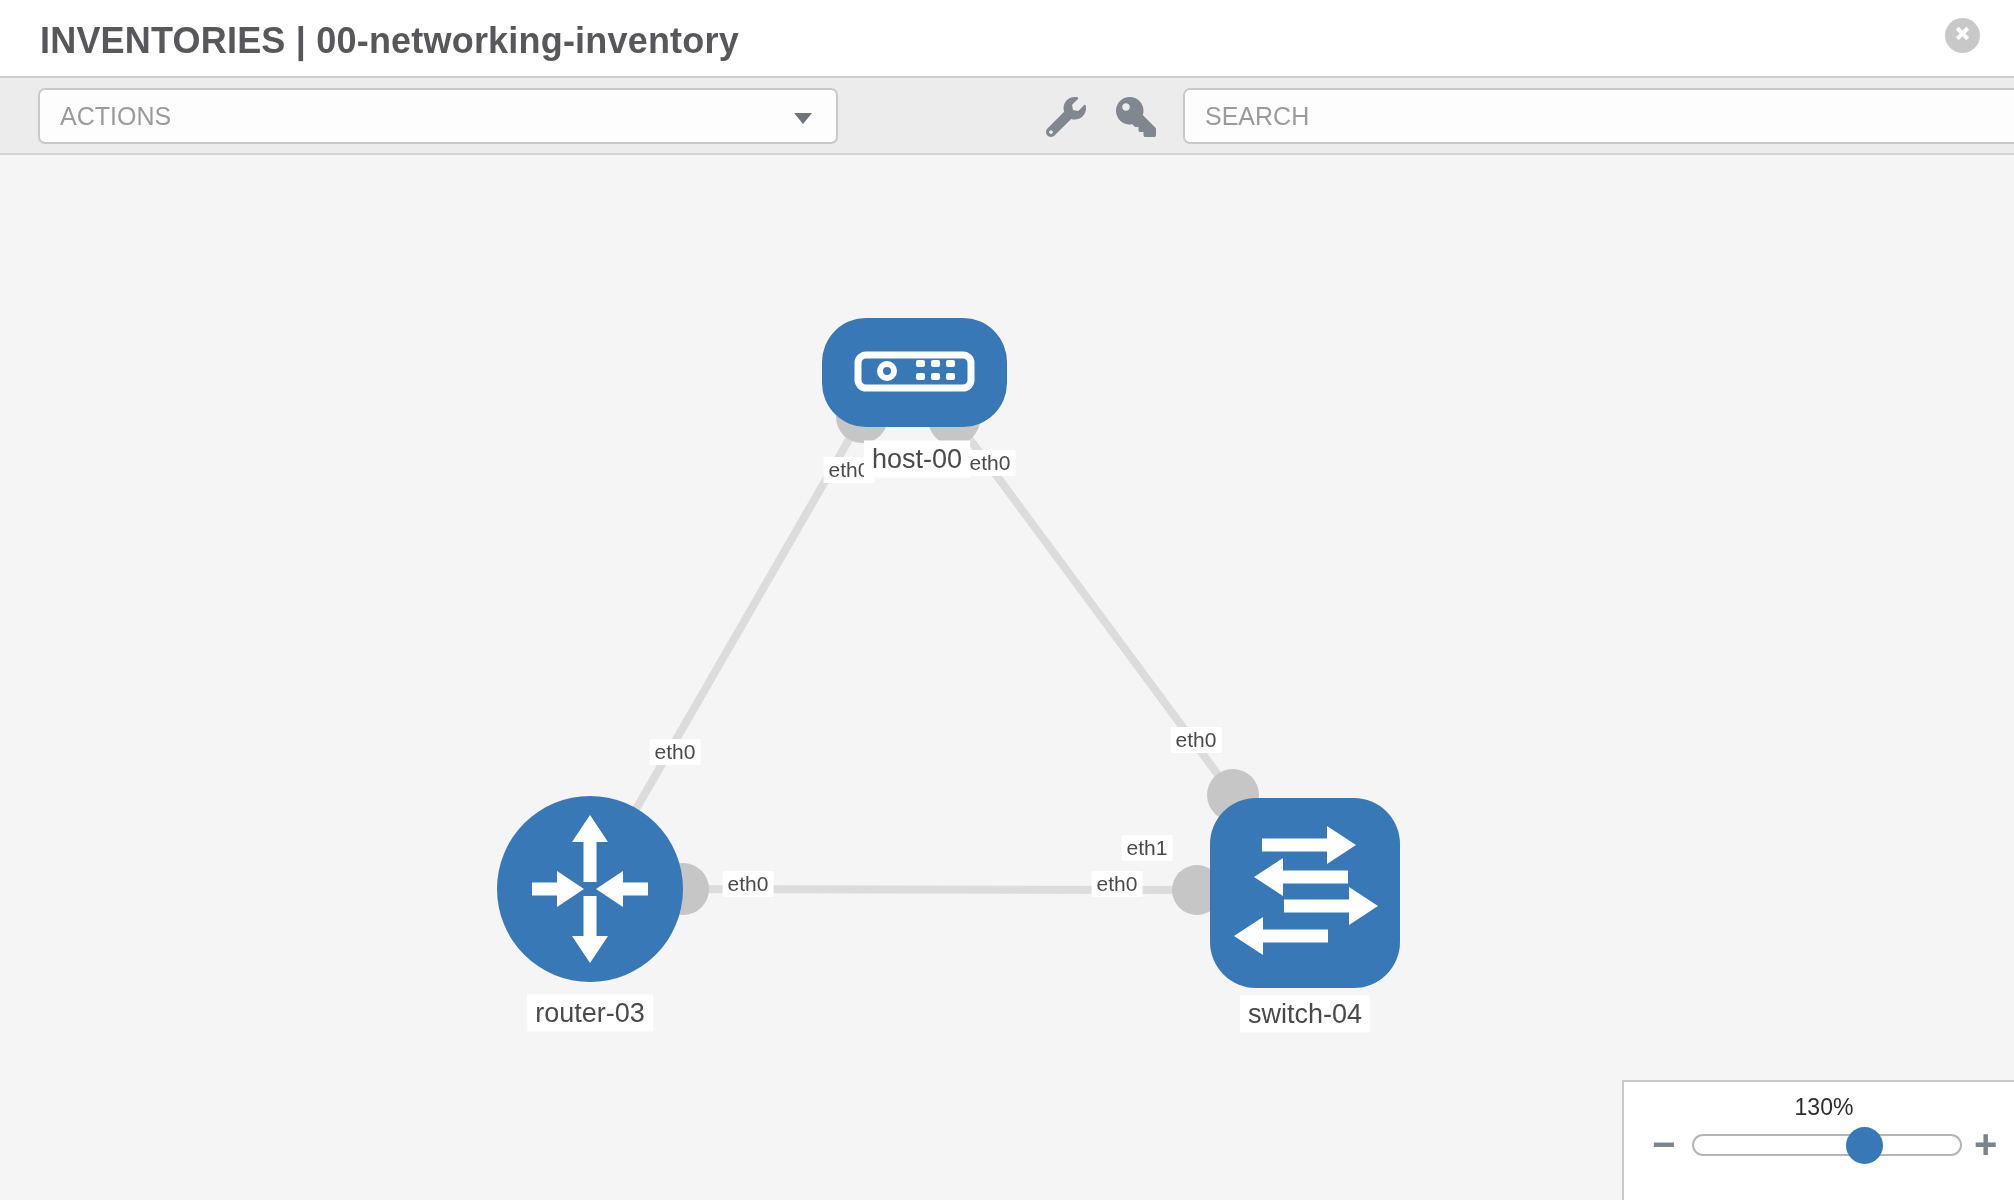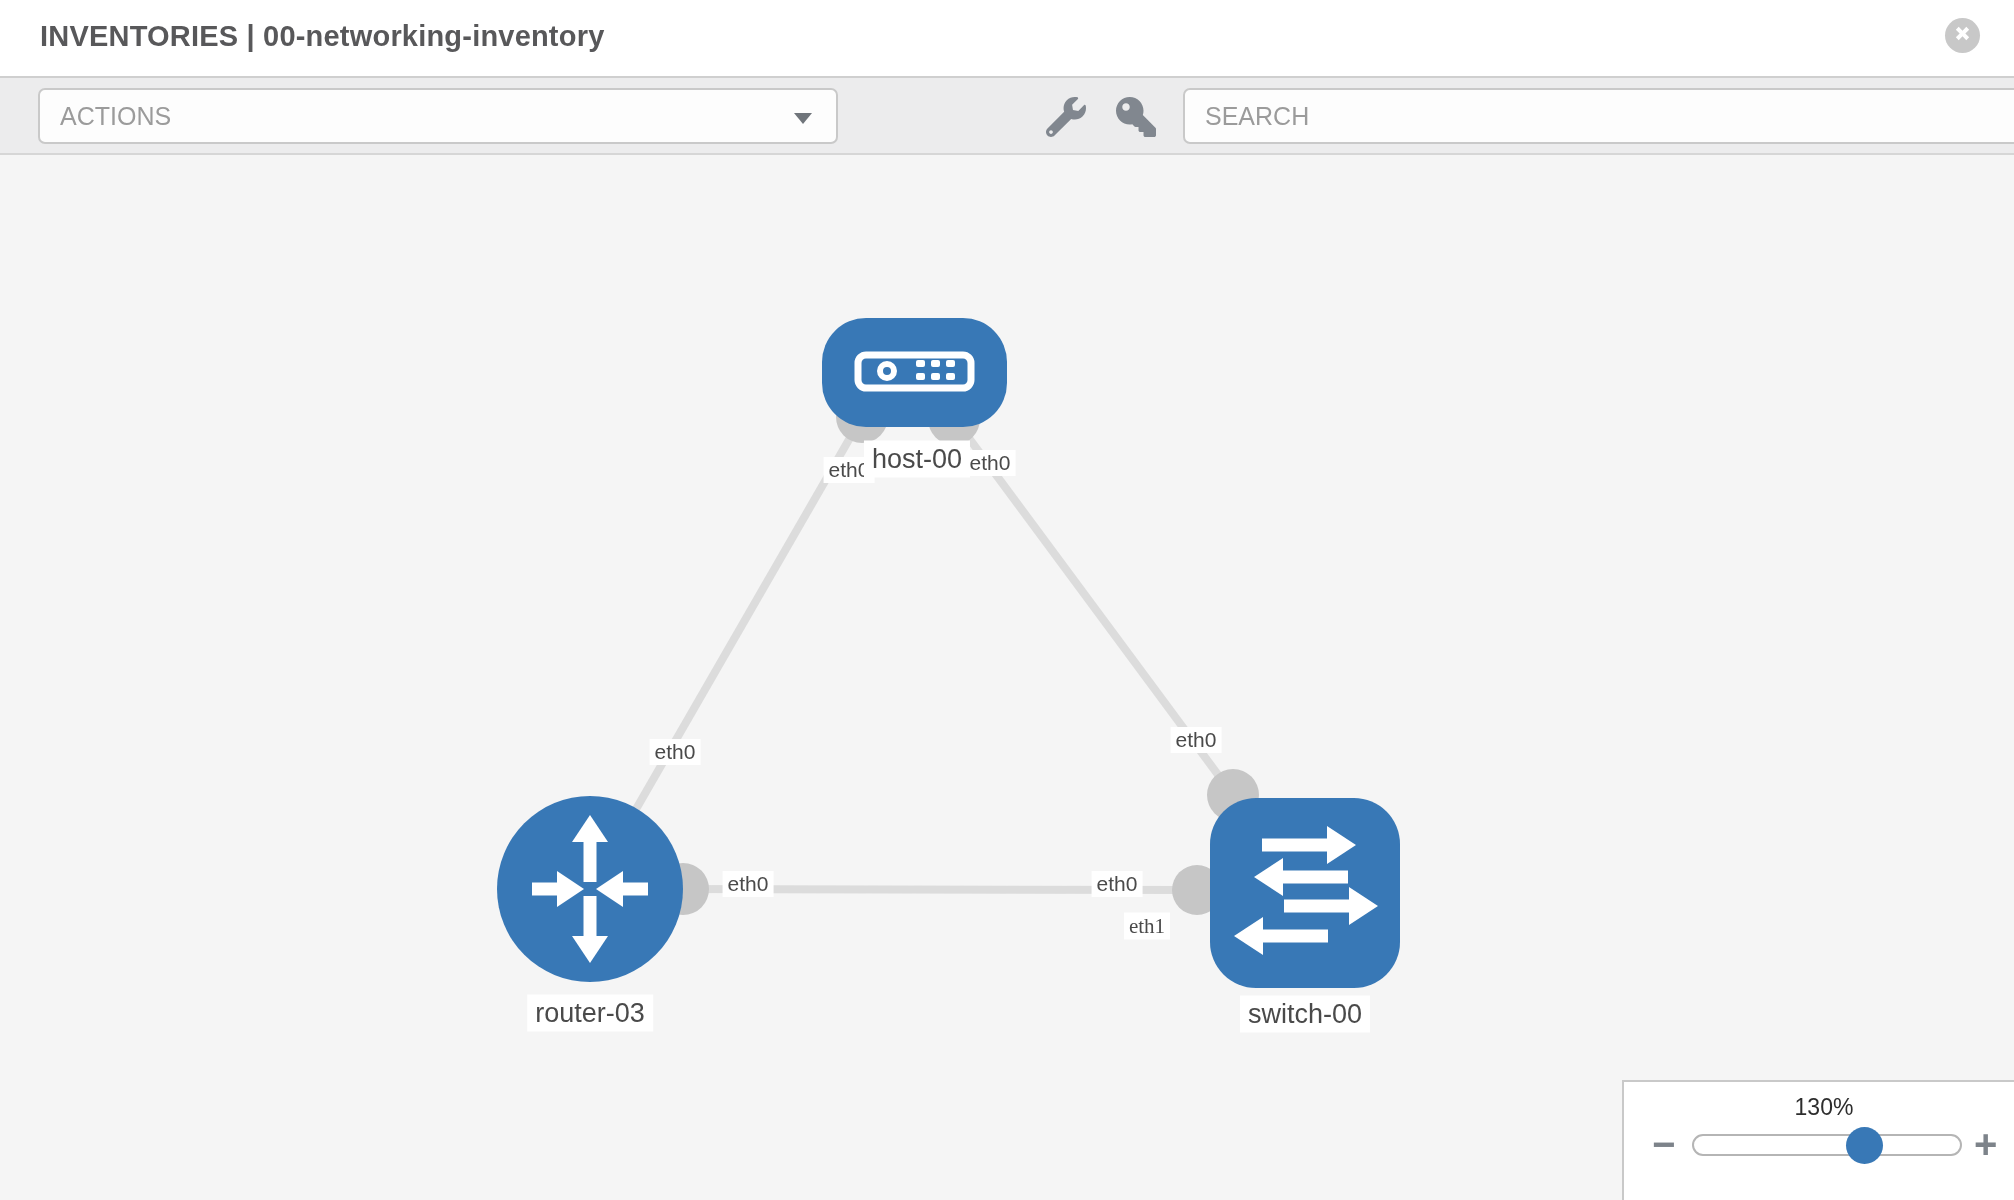--- a/index.html
+++ b/index.html
@@ -1,21 +1,21 @@
 <!DOCTYPE html>
 <html><head>
 <meta charset="utf-8">
 <style>
   * { margin:0; padding:0; box-sizing:border-box; }
   html,body { width:2014px; height:1200px; overflow:hidden;
     font-family:"Liberation Sans", sans-serif; background:#f5f5f5; }
 
   
   .hdr { position:absolute; left:0; top:0; width:2014px; height:76px; background:#ffffff; }
-  .hdr-title { position:absolute; left:40px; top:20px; font-size:29px; font-weight:bold; color:#58585a; letter-spacing:.2px; }
+  .hdr-title { position:absolute; left:40px; top:20px; font-size:36px; font-weight:bold; color:#58585a; letter-spacing:.2px; }
   .close-btn { position:absolute; right:34px; top:18px; width:35px; height:35px; border-radius:50%;
     background:#c8c8c8; cursor:pointer; display:flex; align-items:center; justify-content:center; }
   .close-btn svg { width:19px; height:19px; }
 
   
   .toolbar { position:absolute; left:0; top:76px; width:2014px; height:79px; background:#ececed;
     border-top:2px solid #cfcfcf; border-bottom:2px solid #d6d6d6; }
   .combo { position:absolute; top:10px; height:56px; background:#fdfdfd; border:2px solid #c9c9c9;
     border-radius:7px; cursor:pointer; }
   .combo-text { position:absolute; left:20px; top:0; line-height:52px; font-size:25px; color:#9b9b9b; }
@@ -152,29 +152,29 @@
         <line x1="1284" y1="751" x2="1352" y2="751" stroke-width="13"></line>
         <polygon points="1378,751 1349,732 1349,770" stroke="none"></polygon>
         <line x1="1328" y1="781" x2="1260" y2="781" stroke-width="13"></line>
         <polygon points="1234,781 1263,762 1263,800" stroke="none"></polygon>
       </g>
     </g>
   </svg>
 
   <div class="chip node-label" style="left:917px; top:304px;">host-00</div>
   <div class="chip node-label" style="left:590px; top:858px;">router-03</div>
-  <div class="chip node-label" style="left:1305px; top:859px;">switch-00</div>
+  <div class="chip node-label" style="left:1305px; top:859px;">switch-04</div>
 
   <div class="chip iface-label" style="left:849px; top:315px;">eth0</div>
   <div class="chip iface-label" style="left:990px; top:308px;">eth0</div>
   <div class="chip iface-label" style="left:675px; top:597px;">eth0</div>
   <div class="chip iface-label" style="left:1196px; top:585px;">eth0</div>
   <div class="chip iface-label" style="left:748px; top:729px;">eth0</div>
   <div class="chip iface-label" style="left:1117px; top:729px;">eth0</div>
-  <div class="chip iface-label iface-over" style="left:1147px; top:771px;font-family:Liberation Serif, serif;">eth1</div>
+  <div class="chip iface-label iface-over" style="left:1147px; top:693px;">eth1</div>
 
   <div class="zoom-panel">
     <div class="zoom-level">130%</div>
     <div class="zoom-minus">−</div>
     <div class="zoom-track"></div>
     <div class="zoom-thumb"></div>
     <div class="zoom-plus">+</div>
   </div>
 </div>
 

